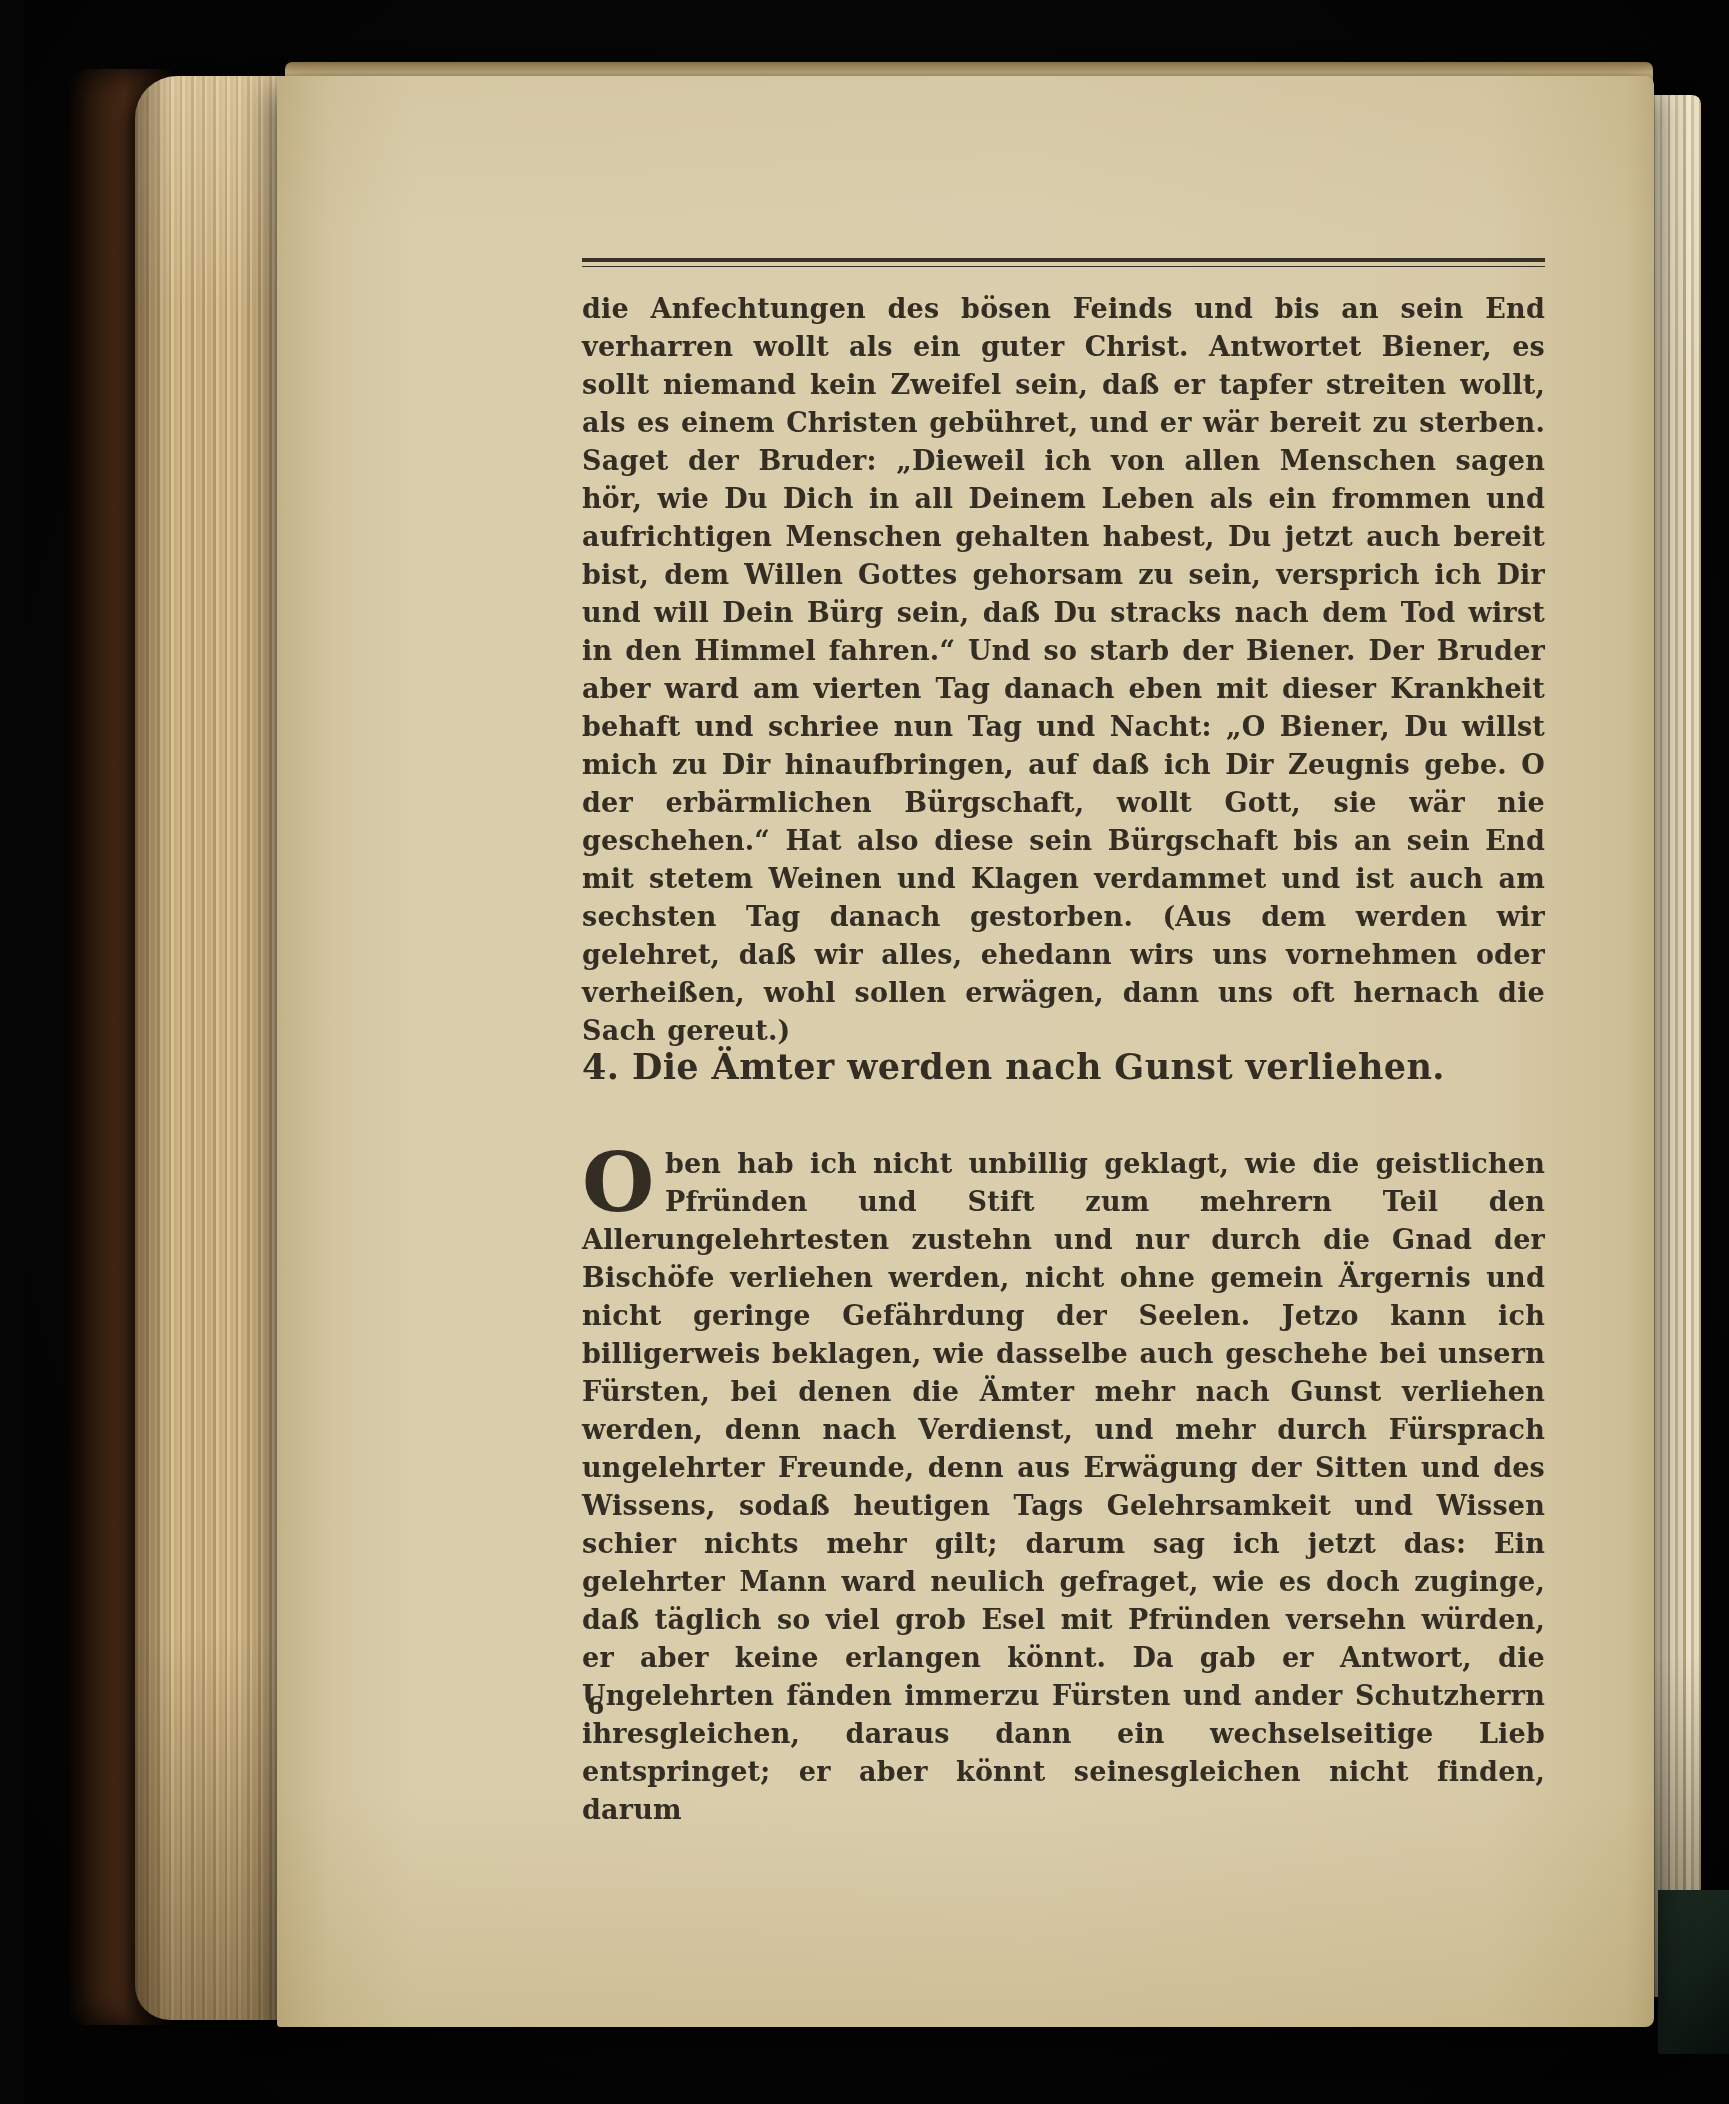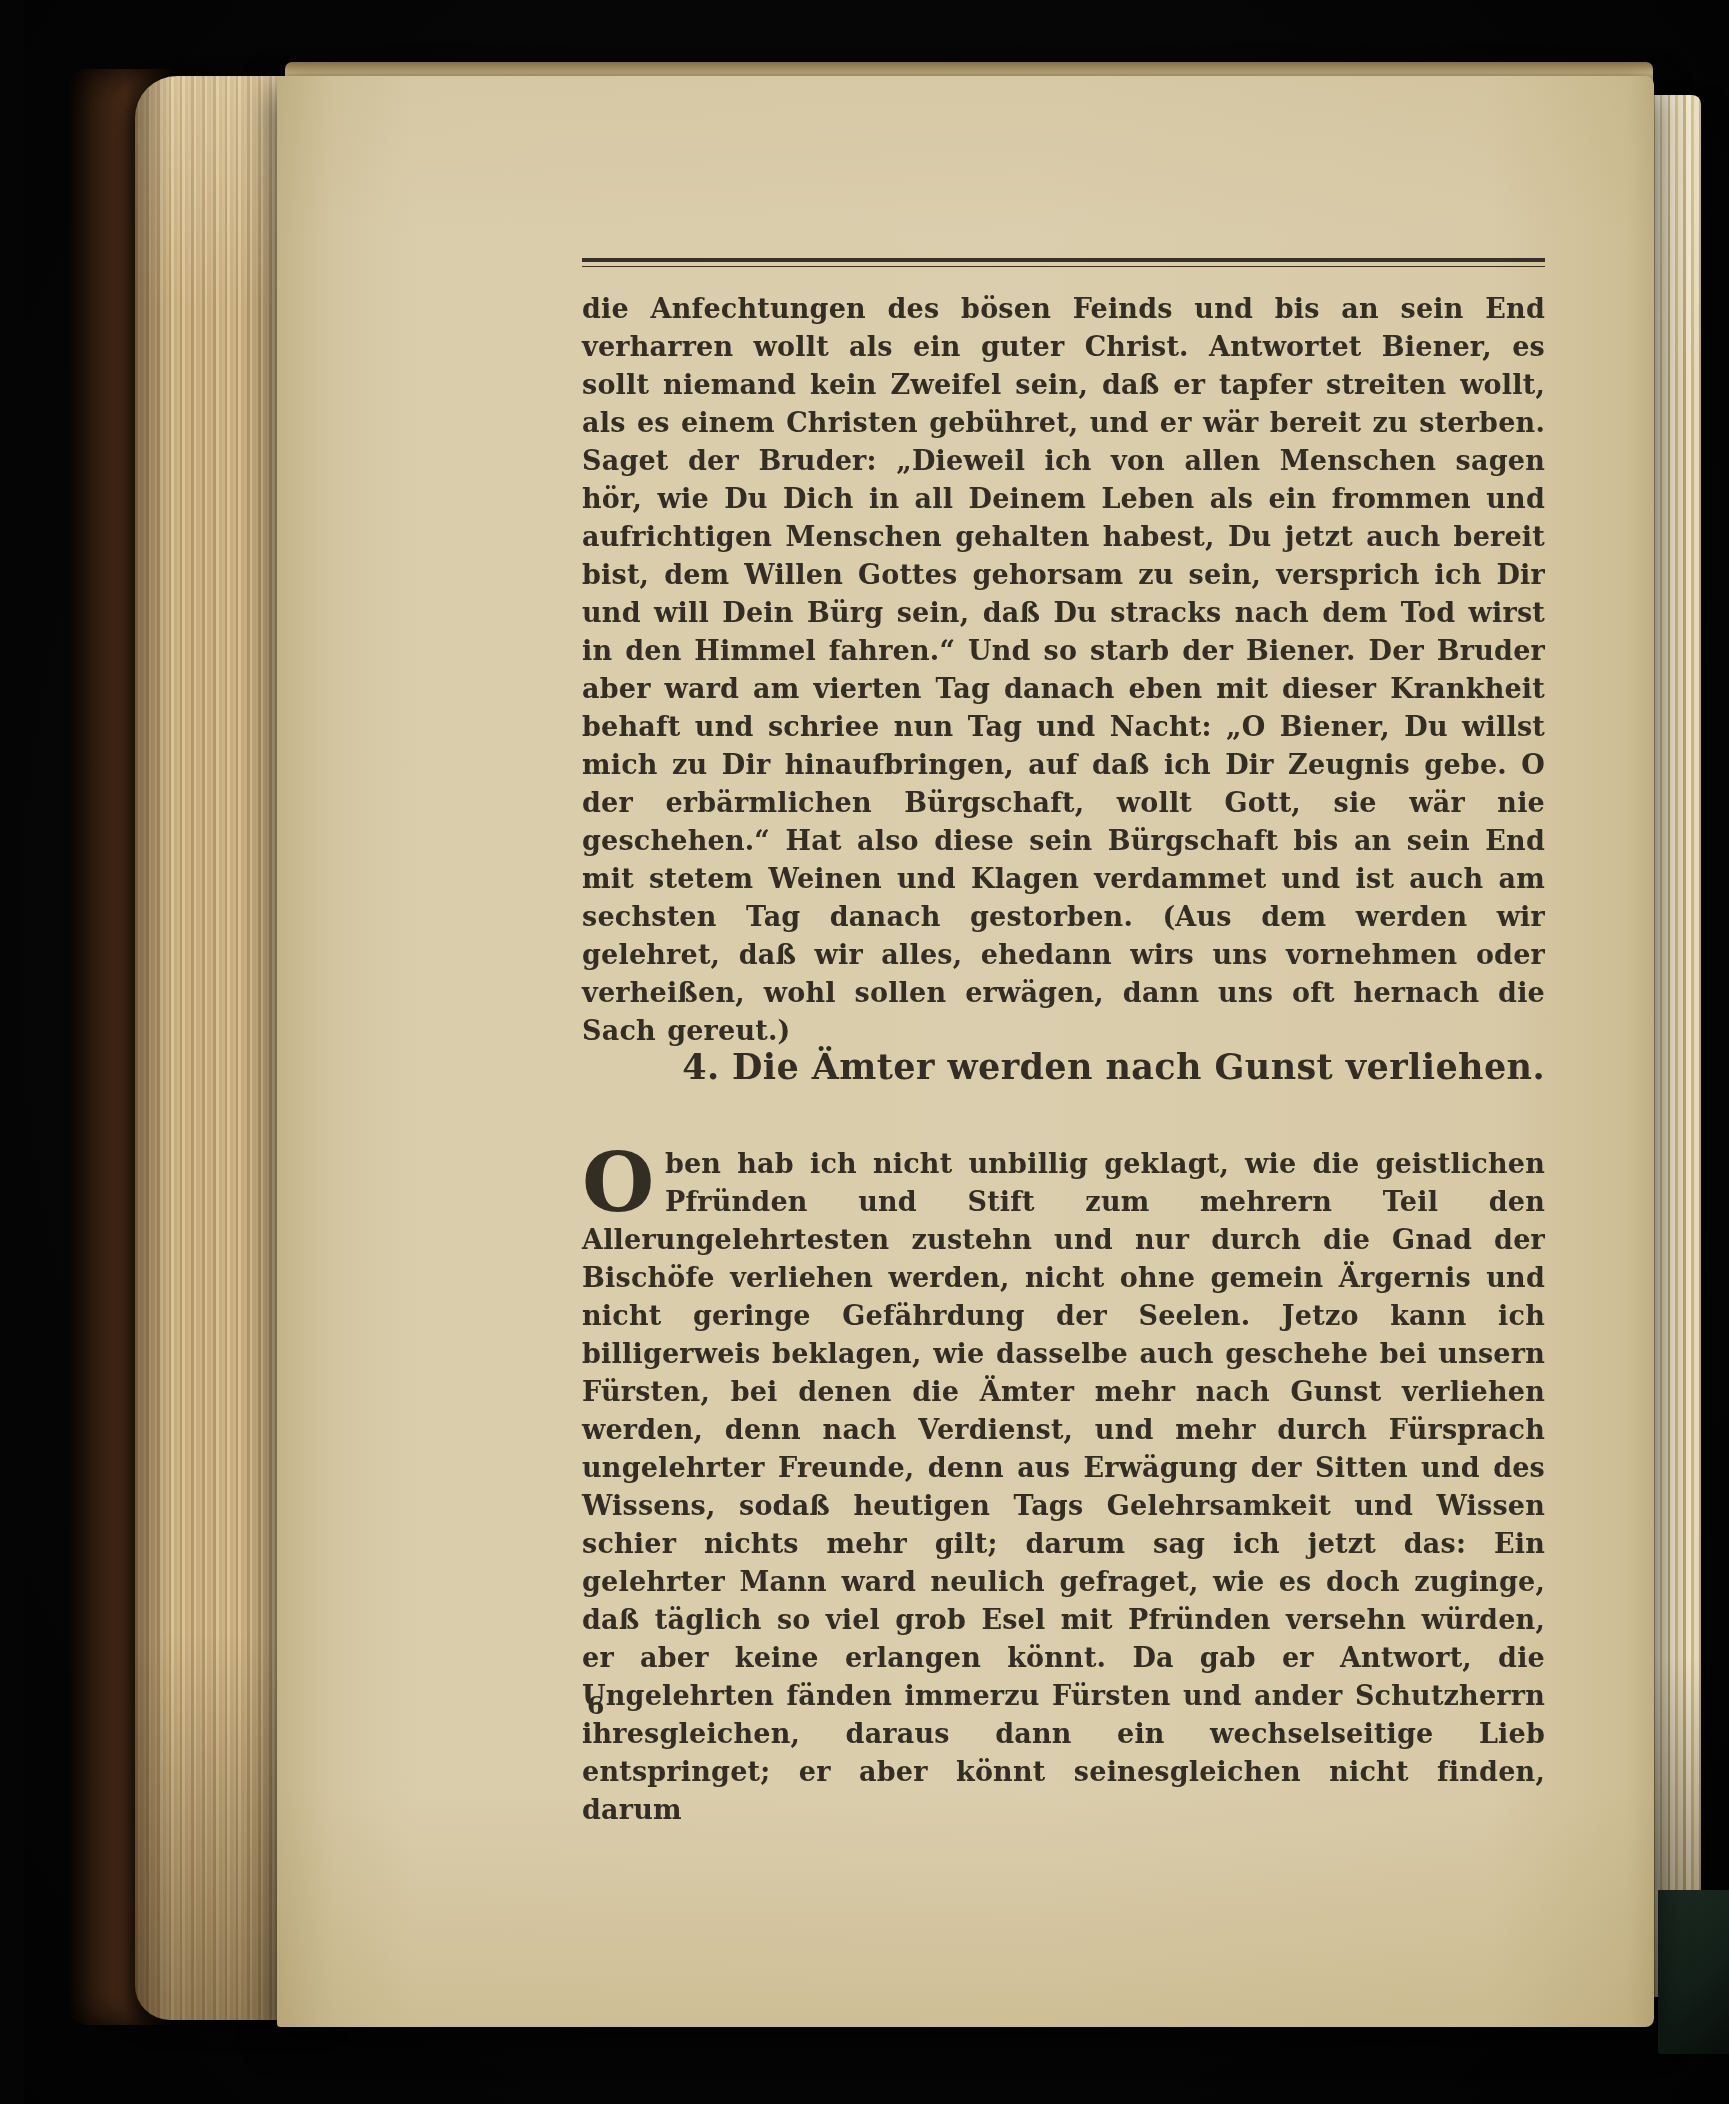--- a/index.html
+++ b/index.html
@@ -60,21 +60,21 @@
   }
   .para{
     position:absolute;left:305px;width:963px;margin:0;
     font-size:27px;line-height:38px;font-weight:700;
     text-align:justify;letter-spacing:0.2px;word-spacing:1.7px;
     color:#332d23;
   }
   .para-cont{top:214px;}
   .section-heading{
     position:absolute;left:305px;top:970px;width:963px;margin:0;
-    font-size:35px;font-weight:700;text-align:right;letter-spacing:0.4px;
+    font-size:35px;font-weight:700;text-align:left;letter-spacing:0.4px;
     color:#332d23;
   }
   .para-body{top:1069px;}
   .dropcap{
     float:left;font-size:83px;line-height:64px;font-weight:700;
     padding:5.2px 10.4px 0 0;color:#332d23;
   }
   .pagenum{
     position:absolute;left:310px;top:1615px;
     font-size:25px;font-weight:700;color:#332d23;

